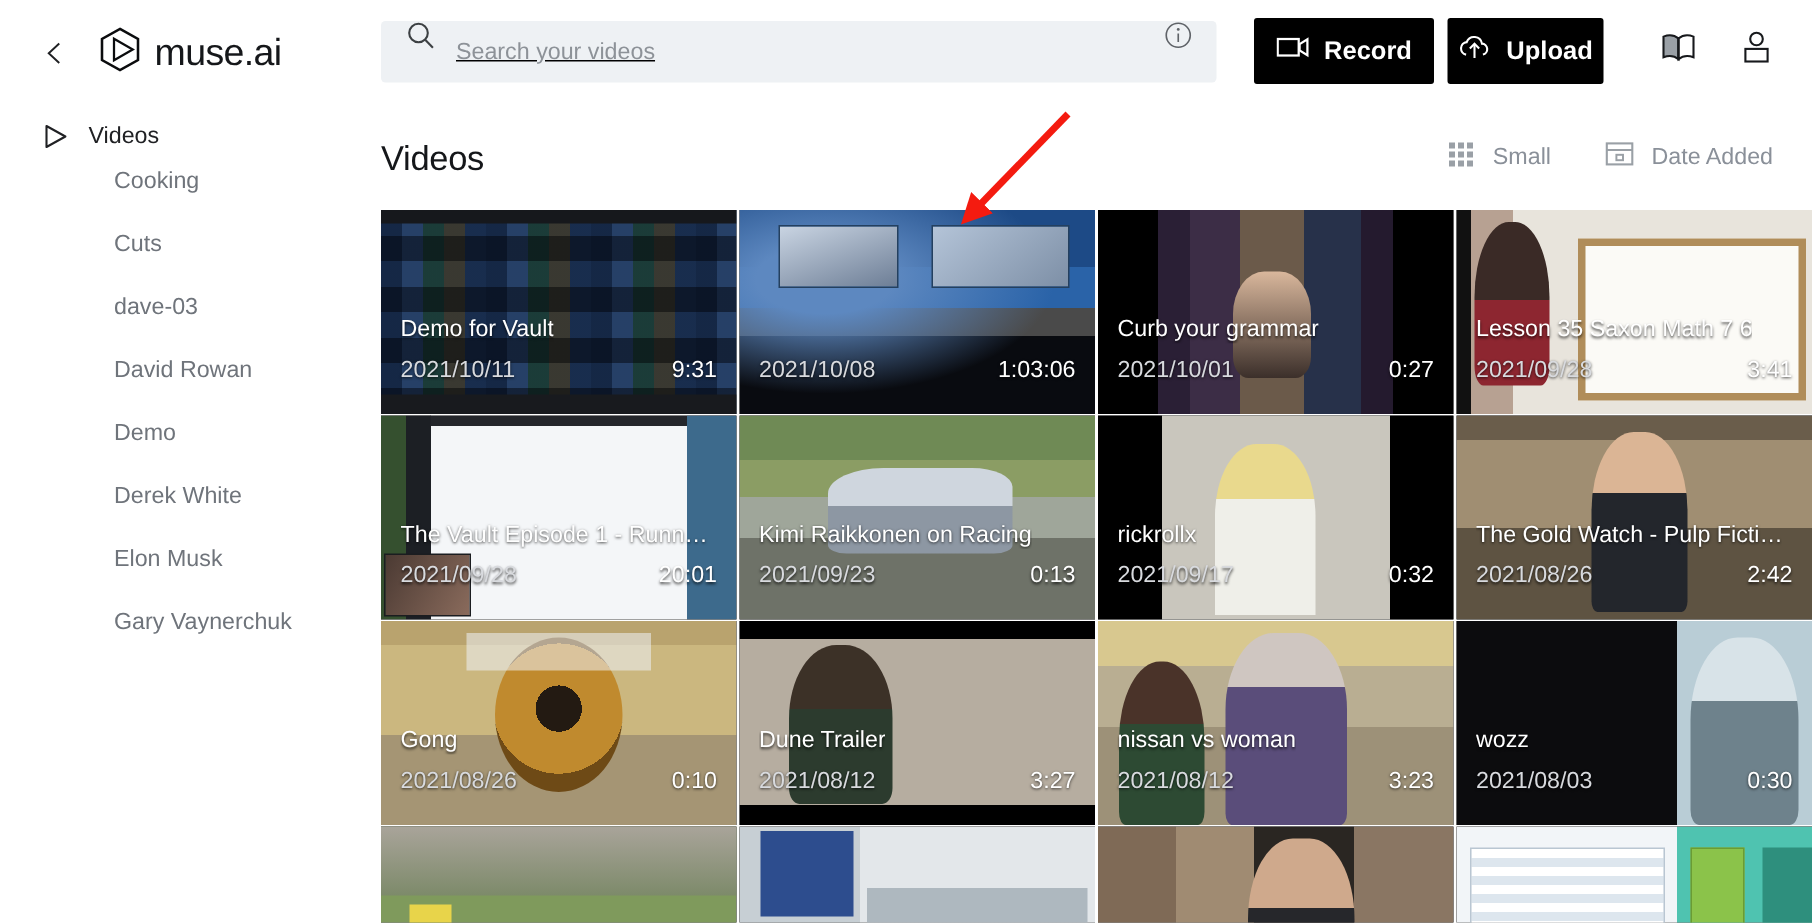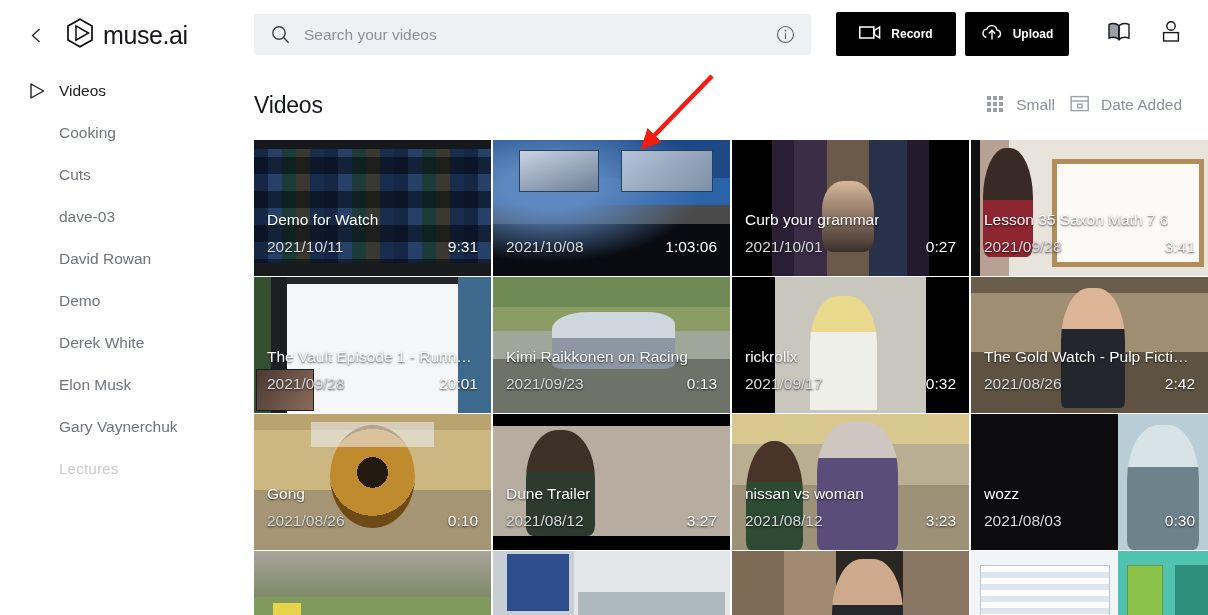--- a/index.html
+++ b/index.html
@@ -28,38 +28,38 @@
   }
   #brand-text {
     font-size:25px; color:#15171a; letter-spacing:-0.4px;
     font-weight:400;
   }
 
   #search-wrap {
     position:absolute; left:254px; top:14px;
     width:557px; height:41px;
     background:#eef1f4; border-radius:3px;
-    display:flex; align-items:center; cursor:text;
+    display:flex; cursor:text;text-decoration:underline;
   }
   #search-icon { margin-left:17px; display:flex; }
   #search-input {
     flex:1; border:none; outline:none; background:transparent;
     font-family:"Liberation Sans", sans-serif;
     font-size:15.5px; color:#3c4043; margin-left:14px;
   }
   #search-input::placeholder { color:#8d9298; }
   #search-info { margin-right:16px; display:flex; cursor:pointer; }
 
   .blk-btn {
     height:44px; background:#000000; color:#ffffff;
     border:none; border-radius:2px;
     display:flex; align-items:center; justify-content:center;
     gap:10px; cursor:pointer; padding:0 20px;
     font-family:"Liberation Sans", sans-serif;
-    font-size:12px; font-weight:bold;
+    font-size:17px; font-weight:bold;
   }
   #record-btn { position:absolute; left:836px; top:12px; width:120px; }
   #upload-btn { position:absolute; left:965px; top:12px; width:104px; }
 
   .icon-btn {
     position:absolute; top:12px; width:44px; height:44px;
     display:flex; align-items:center; justify-content:center;
     cursor:pointer;
   }
   #book-btn { left:1097px; }
@@ -76,22 +76,22 @@
     padding-left:28px; cursor:pointer; position:relative;
   }
   .nav-ico { width:26px; display:flex; align-items:center; }
   .nav-label { font-size:15.5px; color:#6f747b; margin-left:5px; }
   .nav-row.active .nav-label { color:#202124; font-weight:normal; }
   #plus-btn {
     position:absolute; right:40px; top:50%; transform:translateY(-50%);
     font-size:21px; color:#5a5f66; line-height:1; cursor:pointer;
   }
   .coll-row {
-    display:flex; align-items:center; height:42px;
-    padding-left:59px; cursor:pointer;
+    display:flex; height:42px;
+    padding-left:76px; cursor:pointer;
   }
   .coll-row .nav-label { margin-left:0; }
   .coll-row.faded .nav-label { color:#c9ccd0; }
 
   
   #main {
     position:absolute; left:254px; top:70px;
     width:954px; height:545px; background:#ffffff;
   }
   #main-head {
@@ -99,21 +99,21 @@
     display:flex; align-items:center;
   }
   #page-title {
     font-size:23px; color:#15171a; letter-spacing:-0.2px;
   }
   #page-stats {
     font-size:14.5px; color:#7b8087; margin-left:16px; padding-top:5px;
   }
   #head-right {
     position:absolute; right:26px; top:0; height:70px;
-    display:flex; align-items:center; gap:15px;
+    display:flex; align-items:center; gap:36px;
   }
   .head-opt {
     display:flex; align-items:center; gap:11px; cursor:pointer;
   }
   .head-opt-label { font-size:15.5px; color:#8a9099; }
 
   
   #grid {
     position:absolute; left:0; top:70px;
     width:954px; height:475px;
@@ -433,23 +433,20 @@
         <span class="nav-label">Demo</span>
       </div>
       <div class="coll-row">
         <span class="nav-label">Derek White</span>
       </div>
       <div class="coll-row">
         <span class="nav-label">Elon Musk</span>
       </div>
       <div class="coll-row">
         <span class="nav-label">Gary Vaynerchuk</span>
-      </div>
-      <div class="coll-row faded">
-        <span class="nav-label">Lectures</span>
       </div>
     </div>
 </div>
 
 <div id="main">
 
   <div id="main-head">
     <span id="page-title">Videos</span>
 
     <div id="head-right">
@@ -481,21 +478,21 @@
           </svg>
         </span>
         <span class="head-opt-label">Date Added</span>
       </div>
     </div>
   </div>
 
   <div id="grid">
       <div class="card">
         <div class="card-art art-demo"></div>
-        <div class="card-title">Demo for Watch</div>
+        <div class="card-title">Demo for Vault</div>
         <div class="card-date">2021/10/11</div>
         <div class="card-dur">9:31</div>
       </div>
       <div class="card">
         <div class="card-art art-keynote"></div>
         <div class="card-date">2021/10/08</div>
         <div class="card-dur">1:03:06</div>
       </div>
       <div class="card">
         <div class="card-art art-curb"></div>

